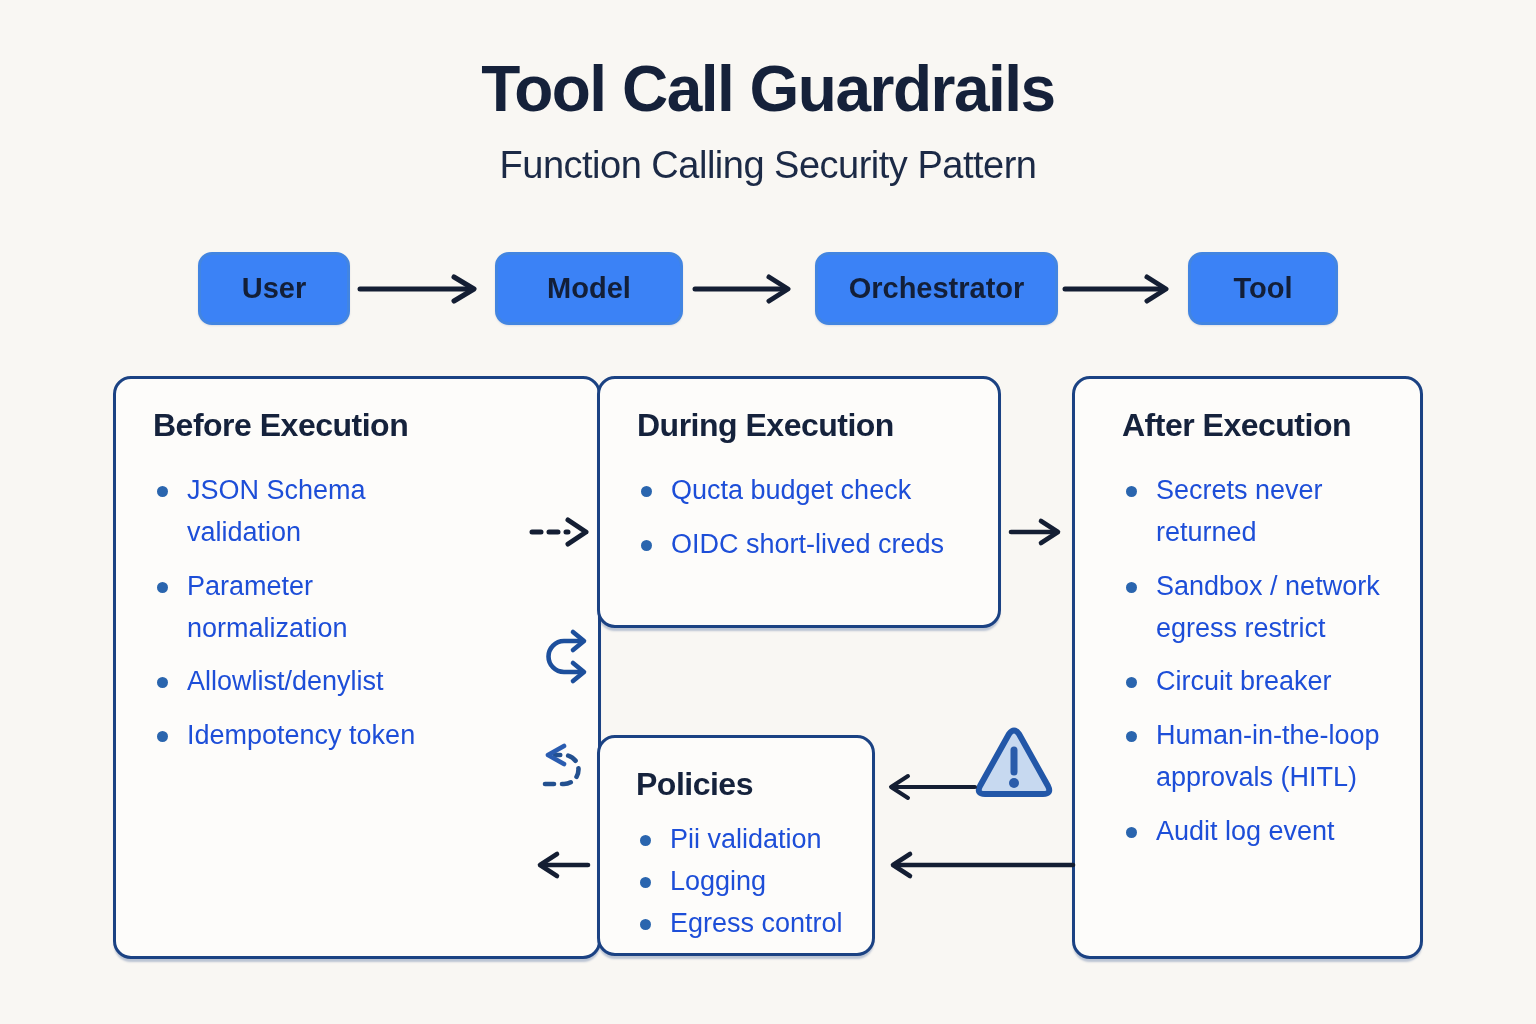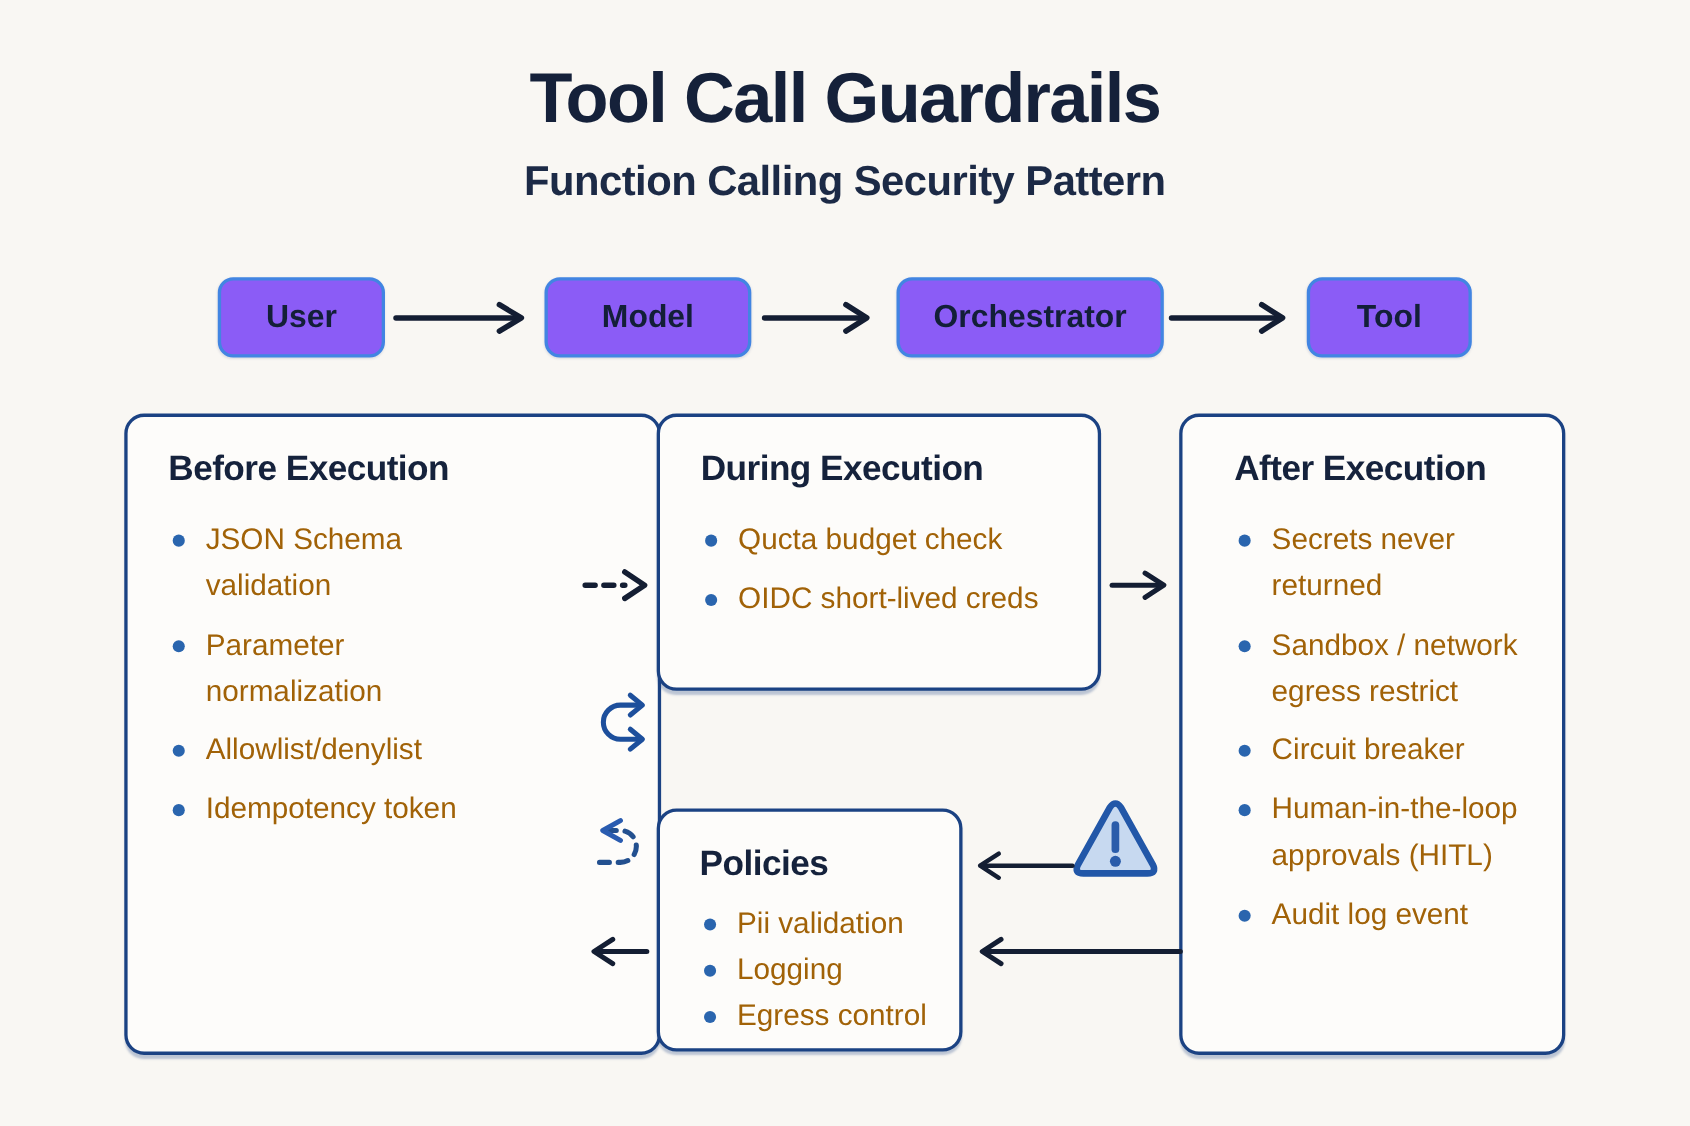--- a/index.html
+++ b/index.html
@@ -14,30 +14,30 @@
   .canvas{position:absolute;inset:0;width:1536px;height:1024px;}
 
   
   .title{
     position:absolute;left:0;top:52px;width:1536px;
     text-align:center;font-size:64px;font-weight:700;
     letter-spacing:-1.5px;color:#15213a;
   }
   .subtitle{
     position:absolute;left:0;top:144px;width:1536px;
-    text-align:center;font-size:38px;font-weight:700;
+    text-align:center;font-size:38px;font-weight:400;
     letter-spacing:-0.5px;color:#1c2a46;
   }
 
   
   .pnode{
     position:absolute;top:252px;height:73px;
     box-sizing:border-box;
     border:3px solid #4285e2;border-radius:14px;
-    background:#8b5cf6;
+    background:#3b82f6;
     display:flex;align-items:center;justify-content:center;
     font-size:29px;font-weight:600;color:#131f38;
     box-shadow:0 1px 2px rgba(30,60,120,0.12);
   }
   .pnode.user{left:198px;width:152px;}
   .pnode.model{left:495px;width:188px;font-weight:700;}
   .pnode.orch{left:815px;width:243px;justify-content:center;}
   .pnode.tool{left:1188px;width:150px;}
 
   
@@ -57,21 +57,21 @@
     margin:0 0 26px 0;
     font-size:32px;font-weight:700;color:#15223c;
     letter-spacing:-0.5px;
   }
   .panel.policies h2{margin-bottom:16px;}
 
   ul.bullets{list-style:none;margin:0;padding:0;}
   ul.bullets li{
     position:relative;
     padding-left:34px;
-    font-size:27px;line-height:1.55;color:#a16207;
+    font-size:27px;line-height:1.55;color:#1d4ed8;
     margin-bottom:12px;
   }
   ul.bullets li .dot{
     position:absolute;left:4px;top:16px;
     width:11px;height:11px;border-radius:50%;
     background:#2a65ae;
   }
   .panel.policies ul.bullets li{margin-bottom:1px;line-height:1.52;}
   .panel.before li span.txt{display:inline-block;max-width:280px;}
   .panel.during li span.txt{display:inline-block;max-width:312px;}

